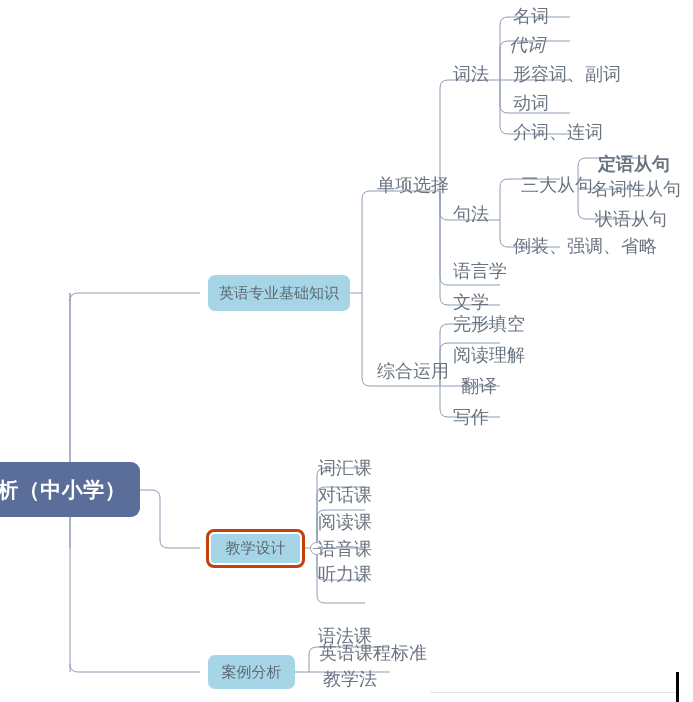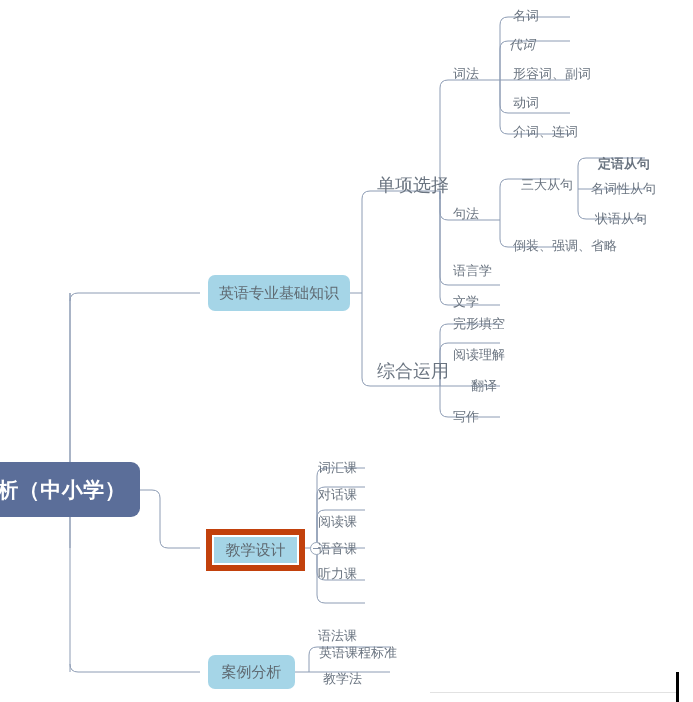--- a/index.html
+++ b/index.html
@@ -45,28 +45,28 @@
   }
   
   .node-main {
     background: #a5d5e7;
     color: #5f6a72;
     font-size: 15px;
     border-radius: 7px;
     padding: 15px 12px;
   }
   .node-main.selected {
-    border: 6px solid #c2410c;
+    border: 3px solid #c2410c;
     box-shadow: 0 0 0 2px #ffffff inset;
-    border-radius: 0;
+    border-radius: 8px;
   }
   
   .node-text {
     color: #6a7480;
-    font-size: 13px;
+    font-size: 18px;
     background: transparent;
     padding: 0 3px;
   }
   .node-text.lv2 {
     font-size: 18px;
   }
   
   .toggle {
     position: absolute;
     width: 13px;
@@ -222,21 +222,21 @@
   <div class="node node-text" style="left:592px; top:211px; height:16px;">
     <span>状语从句</span>
   </div>
 
   <div class="node node-text" style="left:450px; top:316px; height:16px;">
     <span>完形填空</span>
   </div>
   <div class="node node-text" style="left:450px; top:347px; height:16px;">
     <span>阅读理解</span>
   </div>
-  <div class="node node-text" style="left:468px; top:378px; height:16px;font-family:Liberation Serif, serif;">
+  <div class="node node-text" style="left:458px; top:378px; height:16px;font-family:Liberation Serif, serif;">
     <span>翻译</span>
   </div>
   <div class="node node-text" style="left:450px; top:409px; height:16px;">
     <span>写作</span>
   </div>
 
   <div class="node node-text" style="left:315px; top:460px; height:16px;">
     <span>词汇课</span>
   </div>
   <div class="node node-text" style="left:315px; top:487px; height:16px;">

